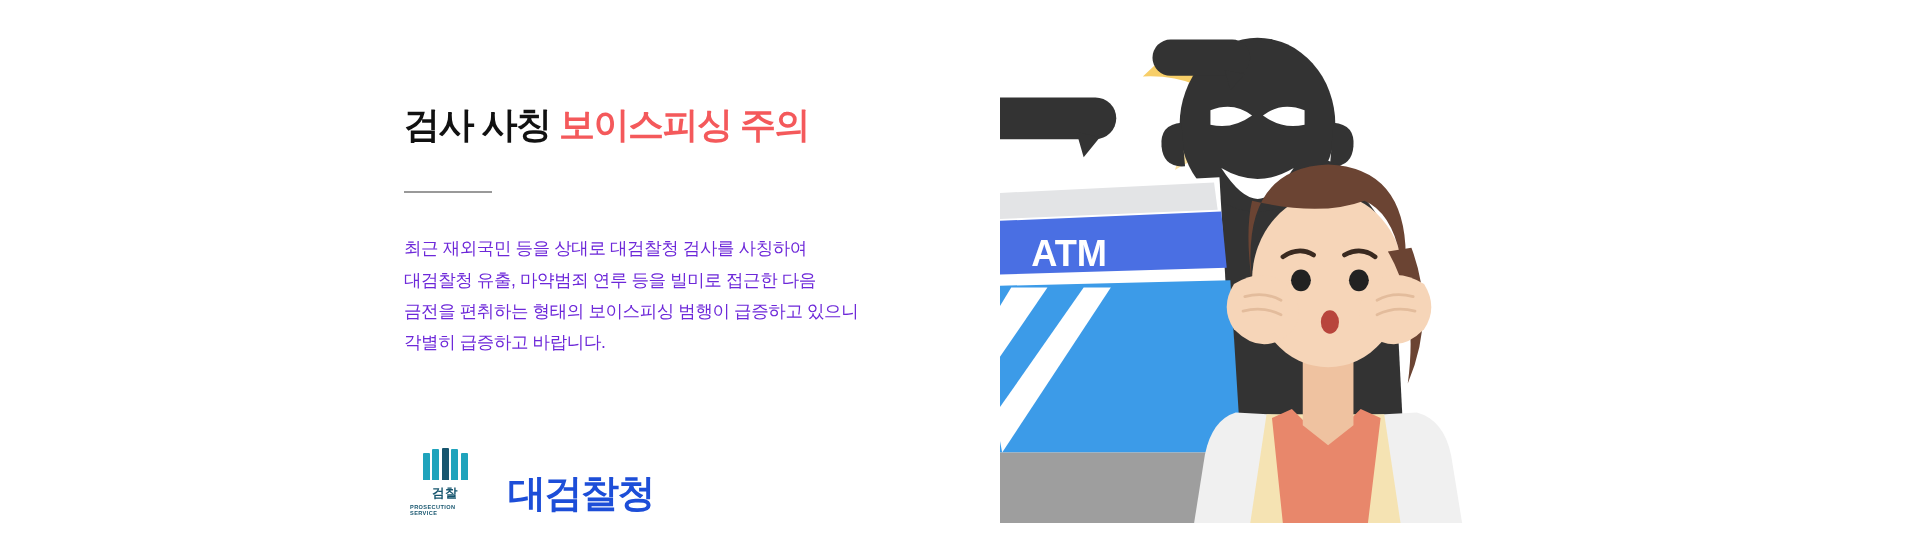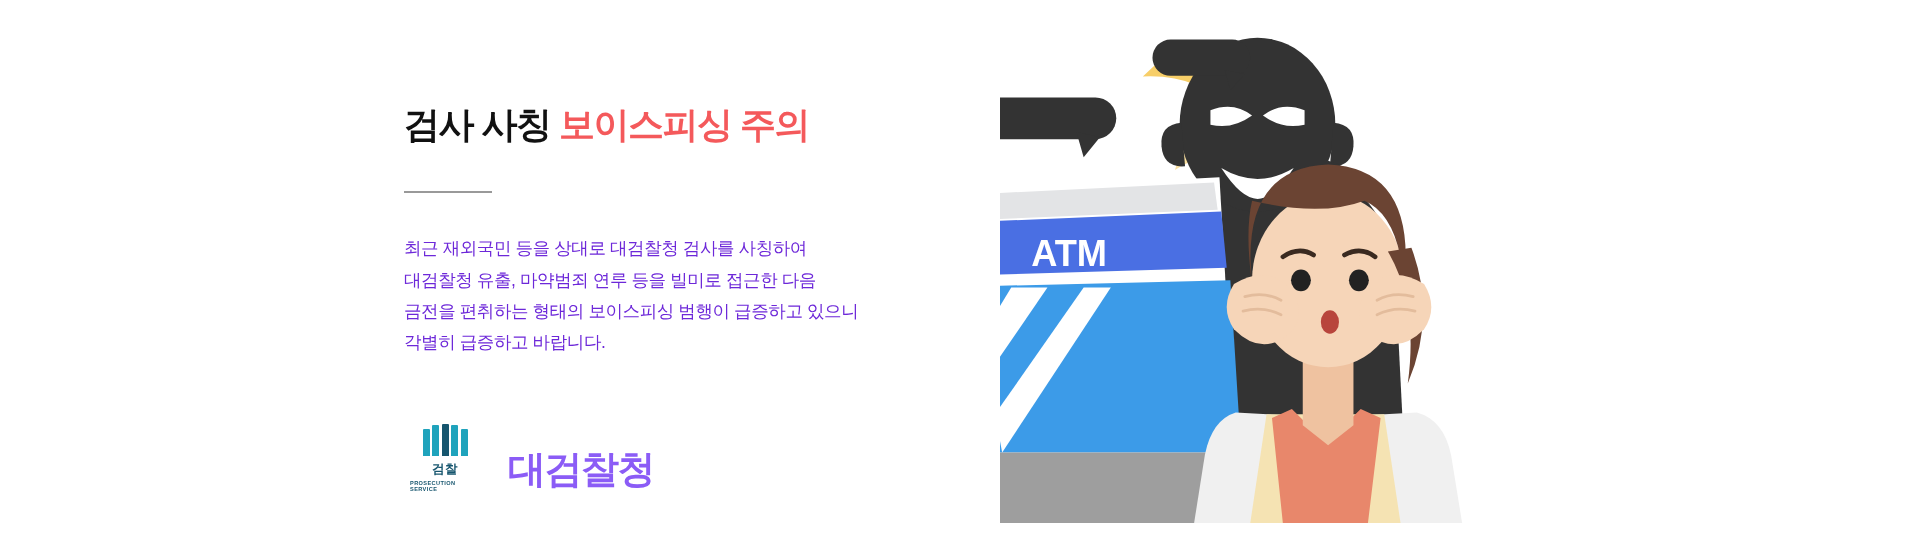--- a/index.html
+++ b/index.html
@@ -49,21 +49,21 @@
     line-height: 1.78;
     color: #6d28d9;
     letter-spacing: -0.4px;
   }
   .body-copy .line { display: block; white-space: nowrap; }
 
   
   .logo-row {
     position: absolute;
     left: 410px;
-    top: 424px;
+    top: 448px;
     display: flex;
     align-items: flex-end;
     gap: 28px;
   }
   .emblem { width: 70px; display: flex; flex-direction: column; align-items: center; }
   .emblem-bars { display: flex; align-items: flex-end; gap: 2.5px; height: 32px; }
   .emblem-bars i { display: block; width: 7px; border-radius: 1px 1px 0 0; }
   .b1 { height: 27px; background: #1FA3BC; }
   .b2 { height: 31px; background: #1FA3BC; }
   .b3 { height: 32px; background: #16556E; }
@@ -71,21 +71,21 @@
   .b5 { height: 27px; background: #1FA3BC; }
   .emblem-kr {
     font-size: 12.5px; font-weight: 800; color: #16556E;
     letter-spacing: 0.5px; margin-top: 5px;
   }
   .emblem-en {
     font-size: 5.6px; font-weight: 700; color: #16556E;
     letter-spacing: 0.4px; margin-top: 2px;
   }
   .wordmark {
-    font-size: 38px; font-weight: 800; color: #8b5cf6;
+    font-size: 38px; font-weight: 800; color: #1d4ed8;
     letter-spacing: -1.5px; line-height: 1; padding-bottom: 4px;
   }
 
   
   .illus { position: absolute; left: 1000px; top: 16px; width: 620px; height: 507px; }
   .illus svg { display: block; width: 100%; height: 100%; }
 </style>
 </head>
 <body>
 

